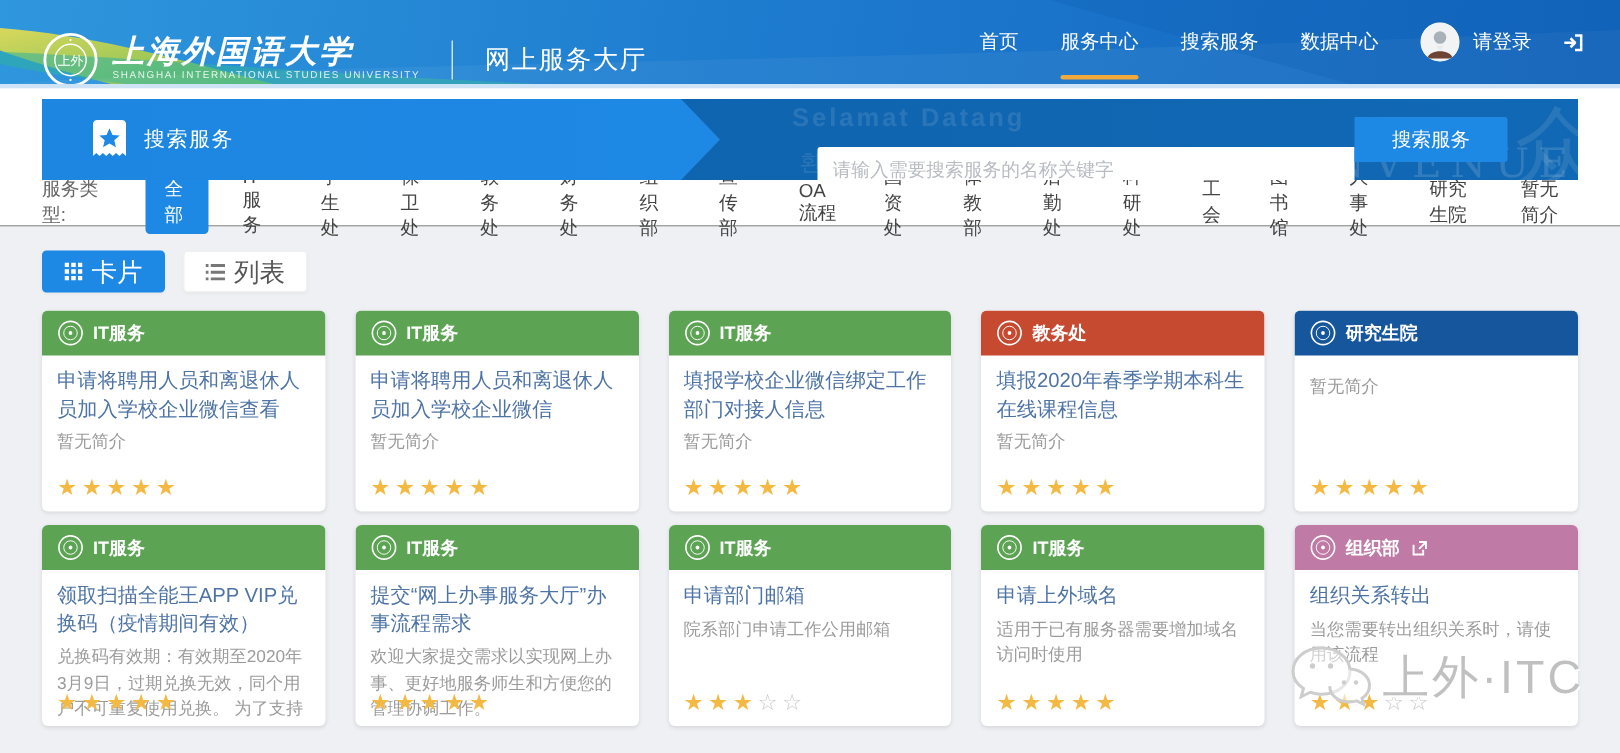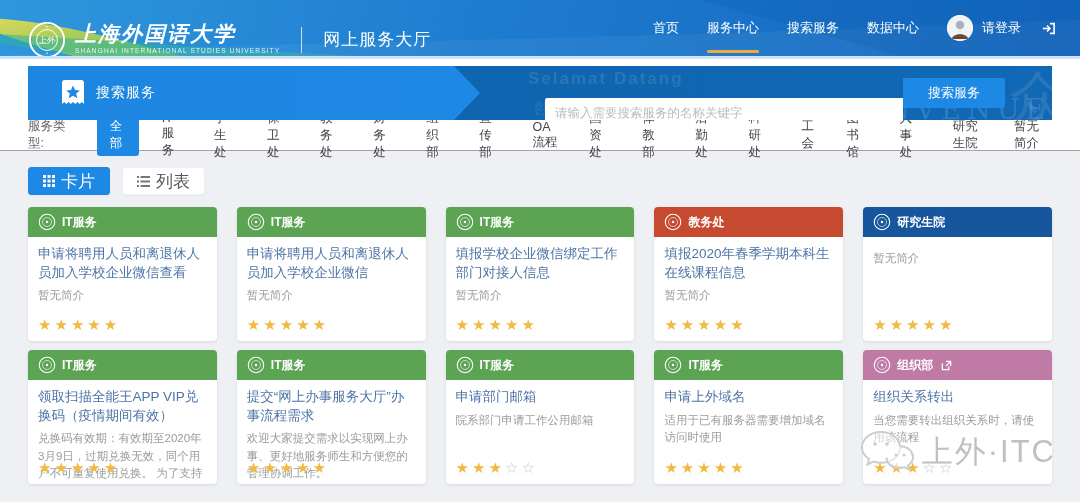--- a/index.html
+++ b/index.html
@@ -54,21 +54,21 @@
     font-family:"Liberation Sans","DejaVu Sans",sans-serif;margin-top:20px; }
   .search-input::placeholder { color:#b8bcc2; }
   .search-btn { position:absolute; left:875px; top:12px; width:102px; height:30px; border:none;
     background:#1e88e5; color:#fff; font-size:13px; border-radius:0 2px 2px 0; cursor:pointer;
     font-family:"Liberation Sans","DejaVu Sans",sans-serif; }
 
   
   .filter-row { background:#fff; border-bottom:1px solid #a3a3a3; padding:4px 28px;
     height:31px; display:flex; align-items:center; }
   .filter-label { color:#666; font-size:12.5px; margin-right:26px; }
-  .filter-tabs { display:flex; align-items:center; gap:17px;justify-content:flex-end; }
+  .filter-tabs { display:flex; align-items:center; gap:17px; }
   .filter-tab { font-size:12.5px; color:#444; cursor:pointer; padding:4px 6px; border-radius:3px; }
   .filter-tab.active { background:#1e88e5; color:#fff; padding:4px 13px; }
 
   
   .content { position:relative; padding:16px 28px 0; }
   .view-toggle { display:flex; gap:12px; }
   .toggle-btn { height:28px; display:flex; align-items:center; gap:6px; padding:0 14px;
     font-size:17px; border-radius:3px; cursor:pointer; background:#fff; color:#555;
     border:1px solid #f0f0f0; box-shadow:0 1px 2px rgba(0,0,0,.04); }
   .toggle-btn.active { background:#1e88e5; color:#fff; border-color:#1e88e5; }

